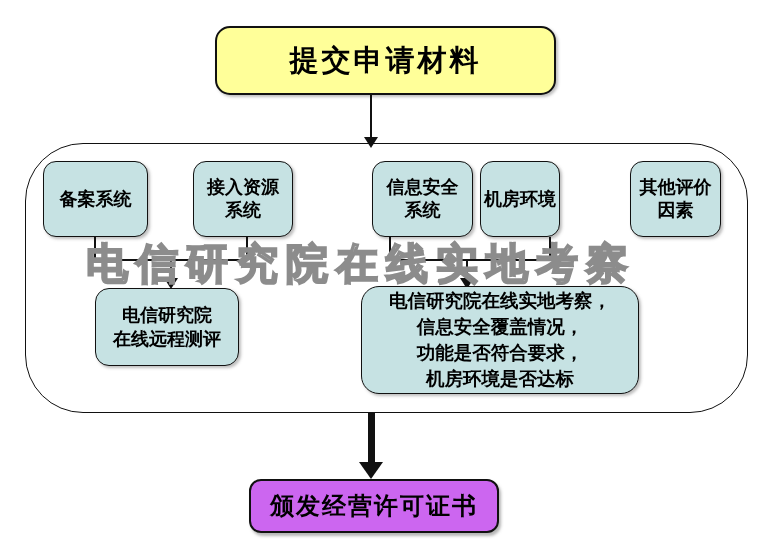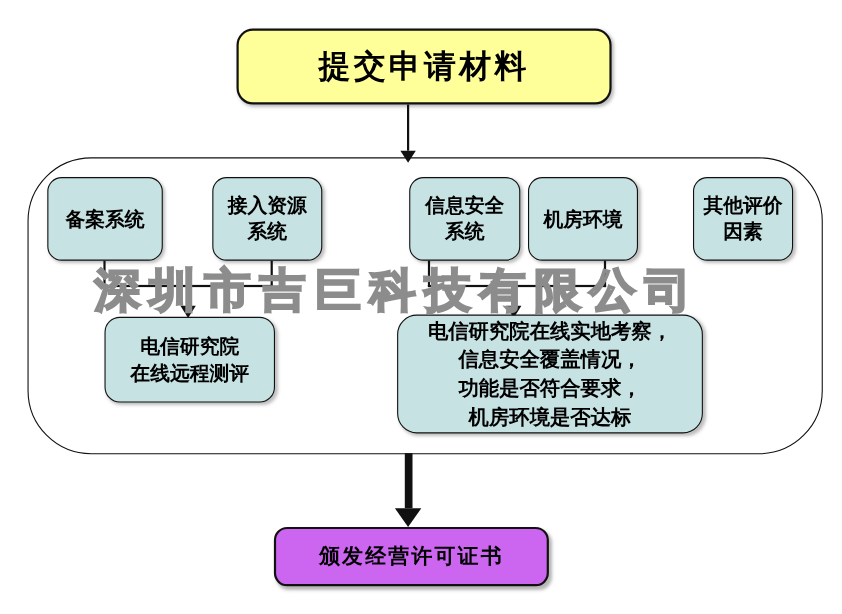--- a/index.html
+++ b/index.html
@@ -23,38 +23,38 @@
   }
   .sys{
     top:161px;height:76px;background:var(--teal);
     border:1.5px solid var(--line);border-radius:13px;
     font-size:18px;line-height:23px;
     box-shadow:2px 2px 3px rgba(110,110,110,0.45);
   }
   .sys1{left:43px;width:105px;}
   .sys2{left:193px;width:100px;}
   .sys3{left:328px;width:101px;margin-left:44px;}
-  .sys4{left:480px;width:100px;}
+  .sys4{left:480px;width:80px;}
   .sys5{left:630px;width:91px;}
   .remote{
-    left:95px;top:288px;width:155px;height:78px;background:var(--teal);
+    left:95px;top:288px;width:144px;height:78px;background:var(--teal);
     border:1.5px solid var(--line);border-radius:14px;
     font-size:18px;line-height:24px;
     box-shadow:2px 2px 3px rgba(110,110,110,0.45);
   }
   .onsite{
     left:361px;top:286px;width:278px;height:108px;background:var(--teal);
     border:1.5px solid var(--line);border-radius:18px;
     font-size:18.5px;line-height:26px;
     box-shadow:2px 2px 3px rgba(110,110,110,0.45);
   }
   .end{
     left:249px;top:479px;width:250px;height:54px;
     background:var(--purple);border:2px solid var(--line);border-radius:12px;
-    font-size:19px;letter-spacing:2px;
+    font-size:24px;letter-spacing:2px;
     box-shadow:2px 3px 3px rgba(110,110,110,0.5);
   }
   .container{
     position:absolute;left:25px;top:143px;width:723px;height:270px;
     border:1.6px solid var(--line);border-radius:58px;background:transparent;
     box-sizing:border-box;
   }
   .ln{position:absolute;background:var(--line);}
   .head{position:absolute;width:0;height:0;}
   .head.small{border-left:7px solid transparent;border-right:7px solid transparent;border-top:11px solid var(--line);}
@@ -106,15 +106,15 @@
   <div class="node onsite">电信研究院在线实地考察，
 信息安全覆盖情况，
 功能是否符合要求，
 机房环境是否达标</div>
 
   <div class="ln" style="left:368px;top:412px;width:7px;height:50px;"></div>
   <div class="head big" style="left:359px;top:462px;"></div>
 
   <div class="node end">颁发经营许可证书</div>
 
-  <div class="watermark">深圳市吉巨科技有限公司</div>
+  <div class="watermark">电信研究院在线实地考察</div>
 
 </div>
 
 </body></html>

